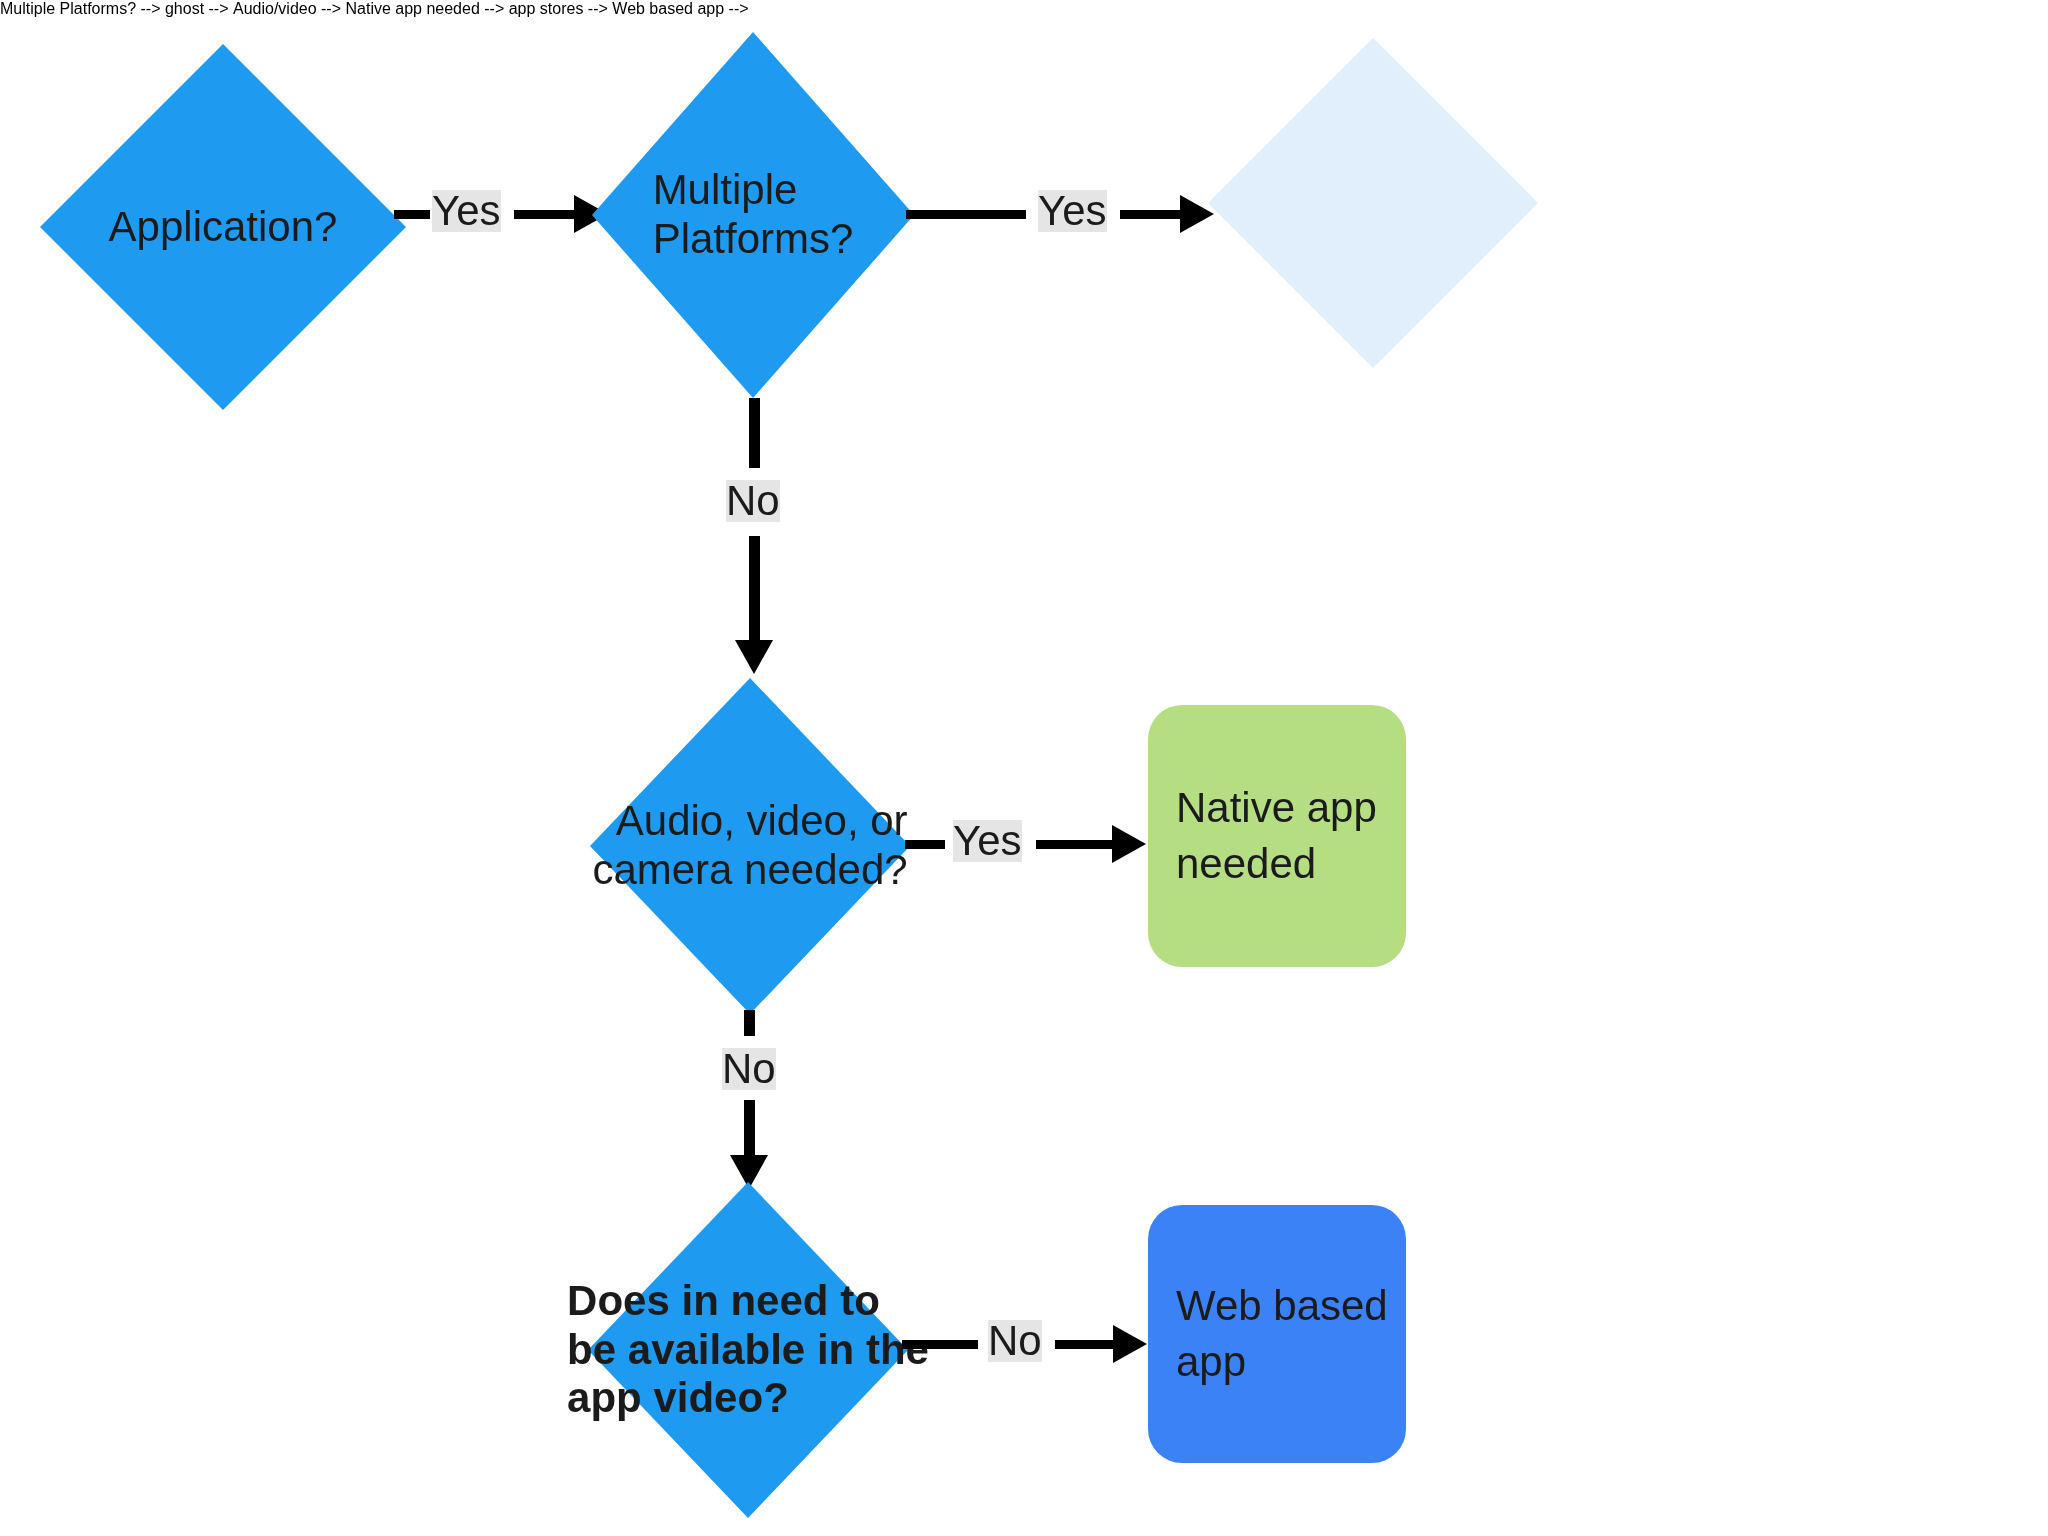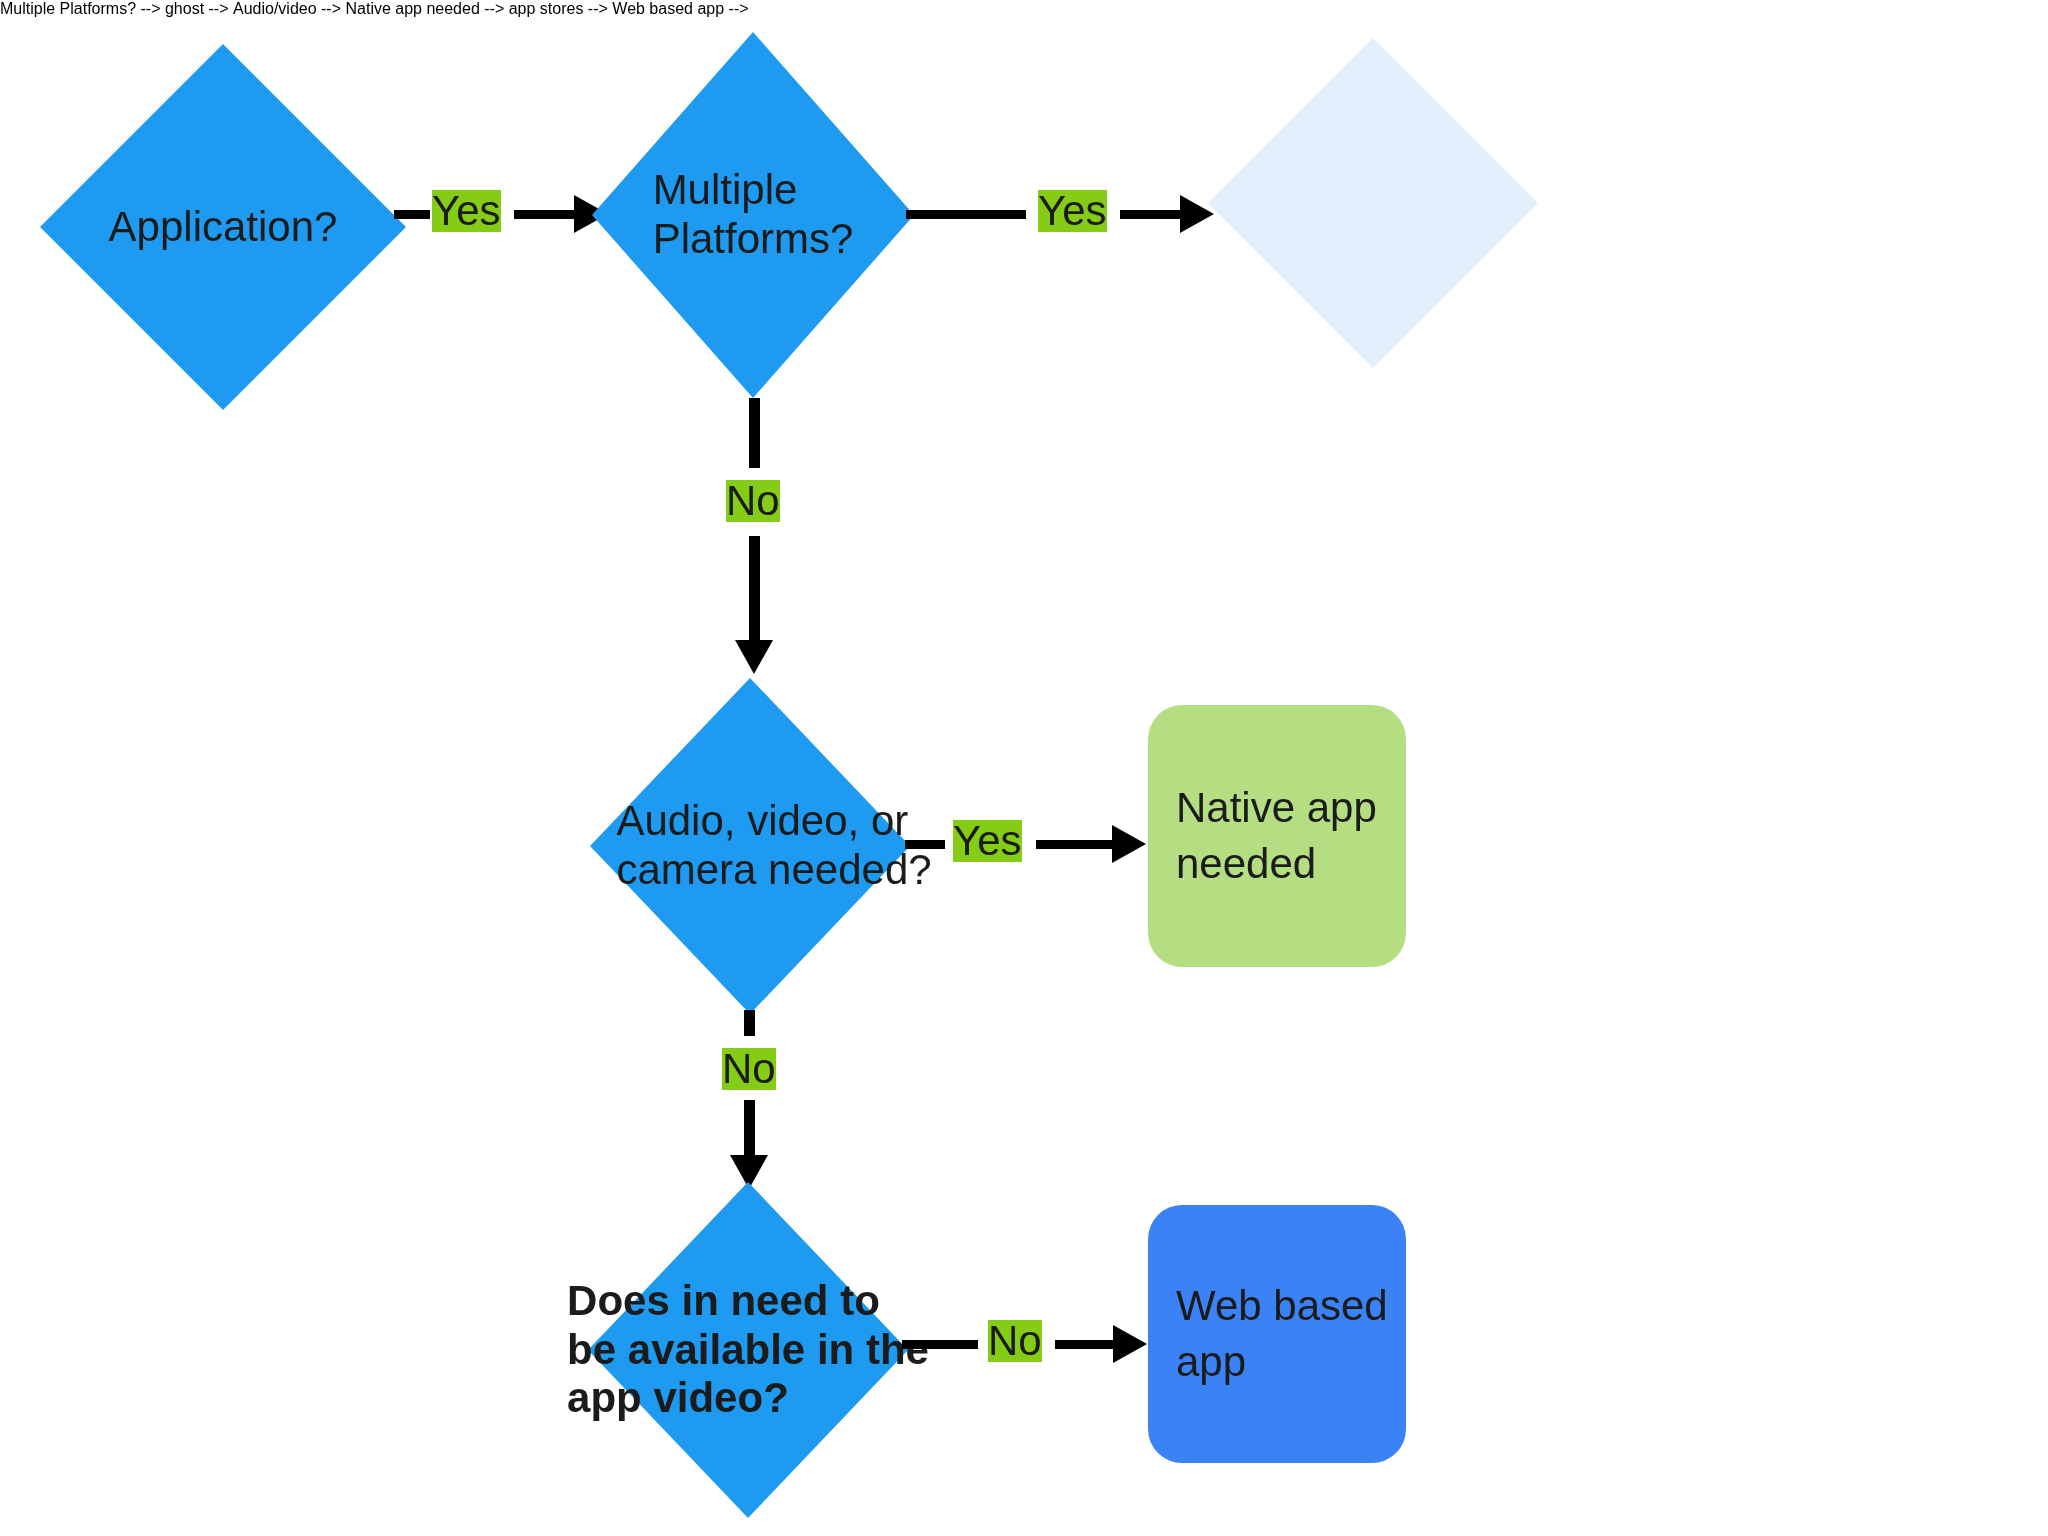--- a/index.html
+++ b/index.html
@@ -71,21 +71,21 @@
     position: absolute;
     width: 9px;
     background: #000000;
   }
   .edge-label {
     position: absolute;
     color: #1b1b1b;
     font-size: 42px;
     line-height: 1;
     white-space: pre;
-    background: #84cc16;
+    background: #e5e5e5;
     font-family: "Liberation Sans", sans-serif;
   }
   .arrow-right {
     position: absolute;
     width: 0;
     height: 0;
     border-top: 19px solid transparent;
     border-bottom: 19px solid transparent;
     border-left: 34px solid #000000;
   }
@@ -142,21 +142,21 @@
   <div class="edge-v" style="left:749px; top:398px; width:11px; height:70px;"></div>
   <div class="edge-label" style="left:726px; top:480px;">No</div>
   <div class="edge-v" style="left:749px; top:536px; width:11px; height:110px;"></div>
   <div class="arrow-down" style="left:735px; top:640px;"></div>
 
   
   <div class="node" style="left:590px; top:678px; width:320px; height:336px;">
     <svg class="diamond-shape" viewBox="0 0 320 336" preserveAspectRatio="none">
       <polygon points="160,0 320,168 160,336 0,168" fill="#1e9bf0"></polygon>
     </svg>
-    <div class="diamond-label" style="text-align:left;margin-left:24px;"><span>Audio, video, or</span><br><span>camera needed?</span></div>
+    <div class="diamond-label" style="text-align:right;"><span>Audio, video, or</span><br><span>camera needed?</span></div>
   </div>
 
    Native app needed --&gt;
   <div class="edge-h" style="left:905px; top:840px; width:40px;"></div>
   <div class="edge-label" style="left:953px; top:820px;">Yes</div>
   <div class="edge-h" style="left:1036px; top:840px; width:80px;"></div>
   <div class="arrow-right" style="left:1112px; top:825px;"></div>
 
   
   <div class="box" style="left:1148px; top:705px; width:258px; height:262px; background:#b5dd81;">

